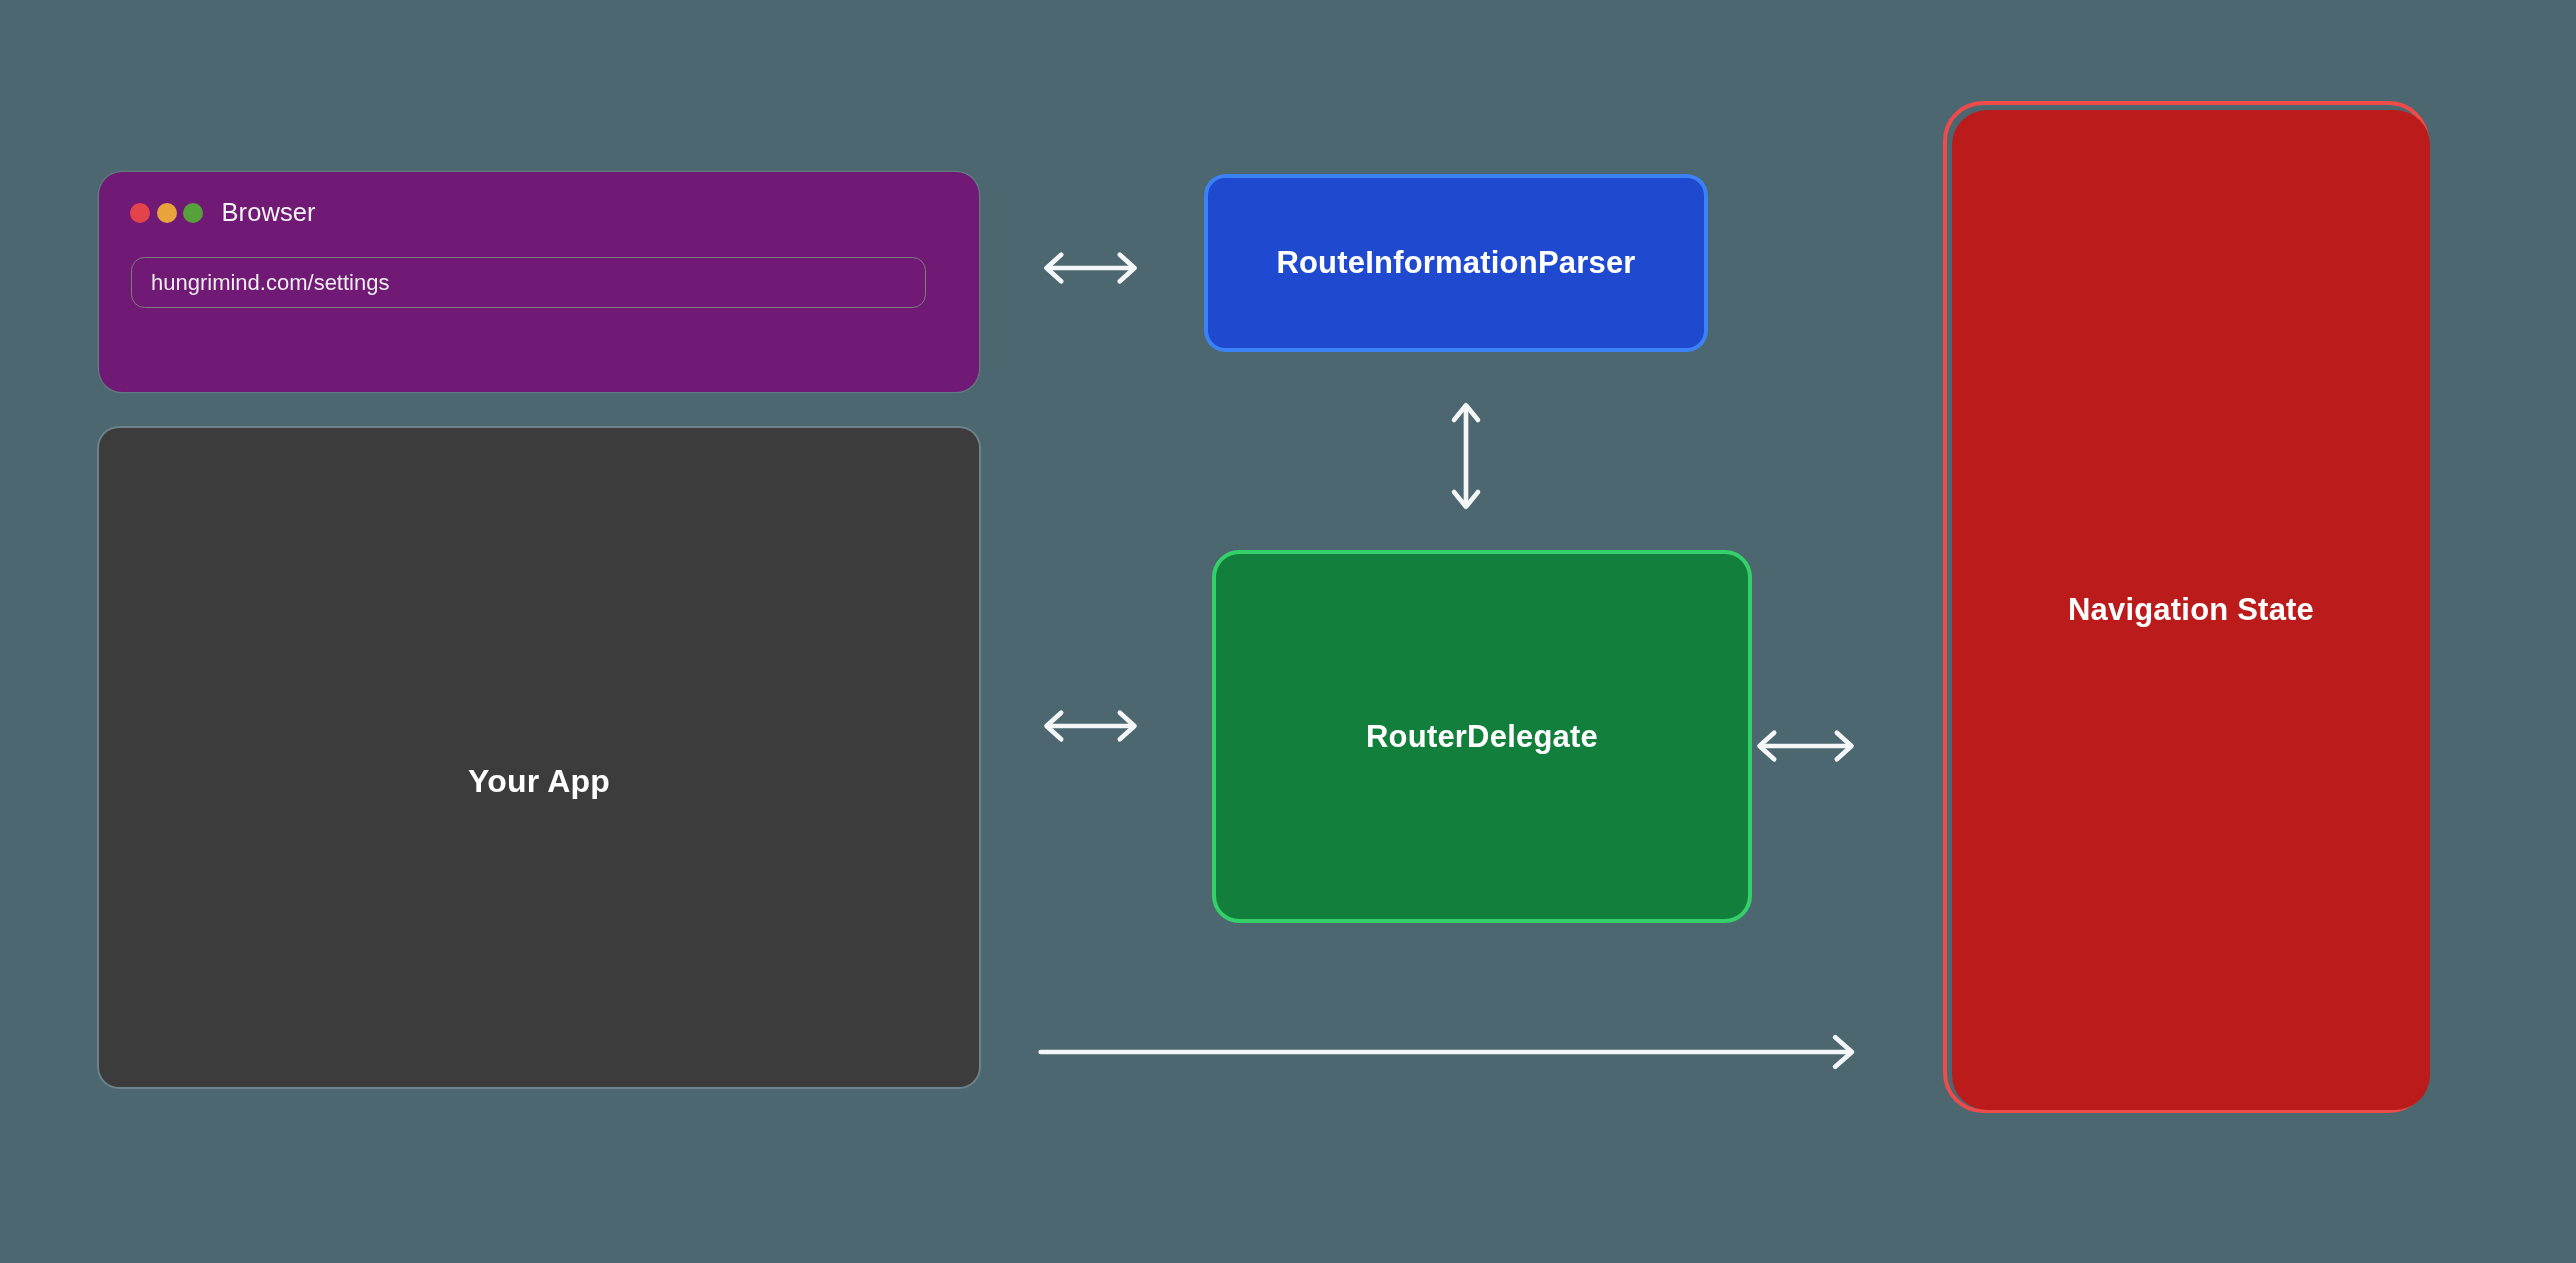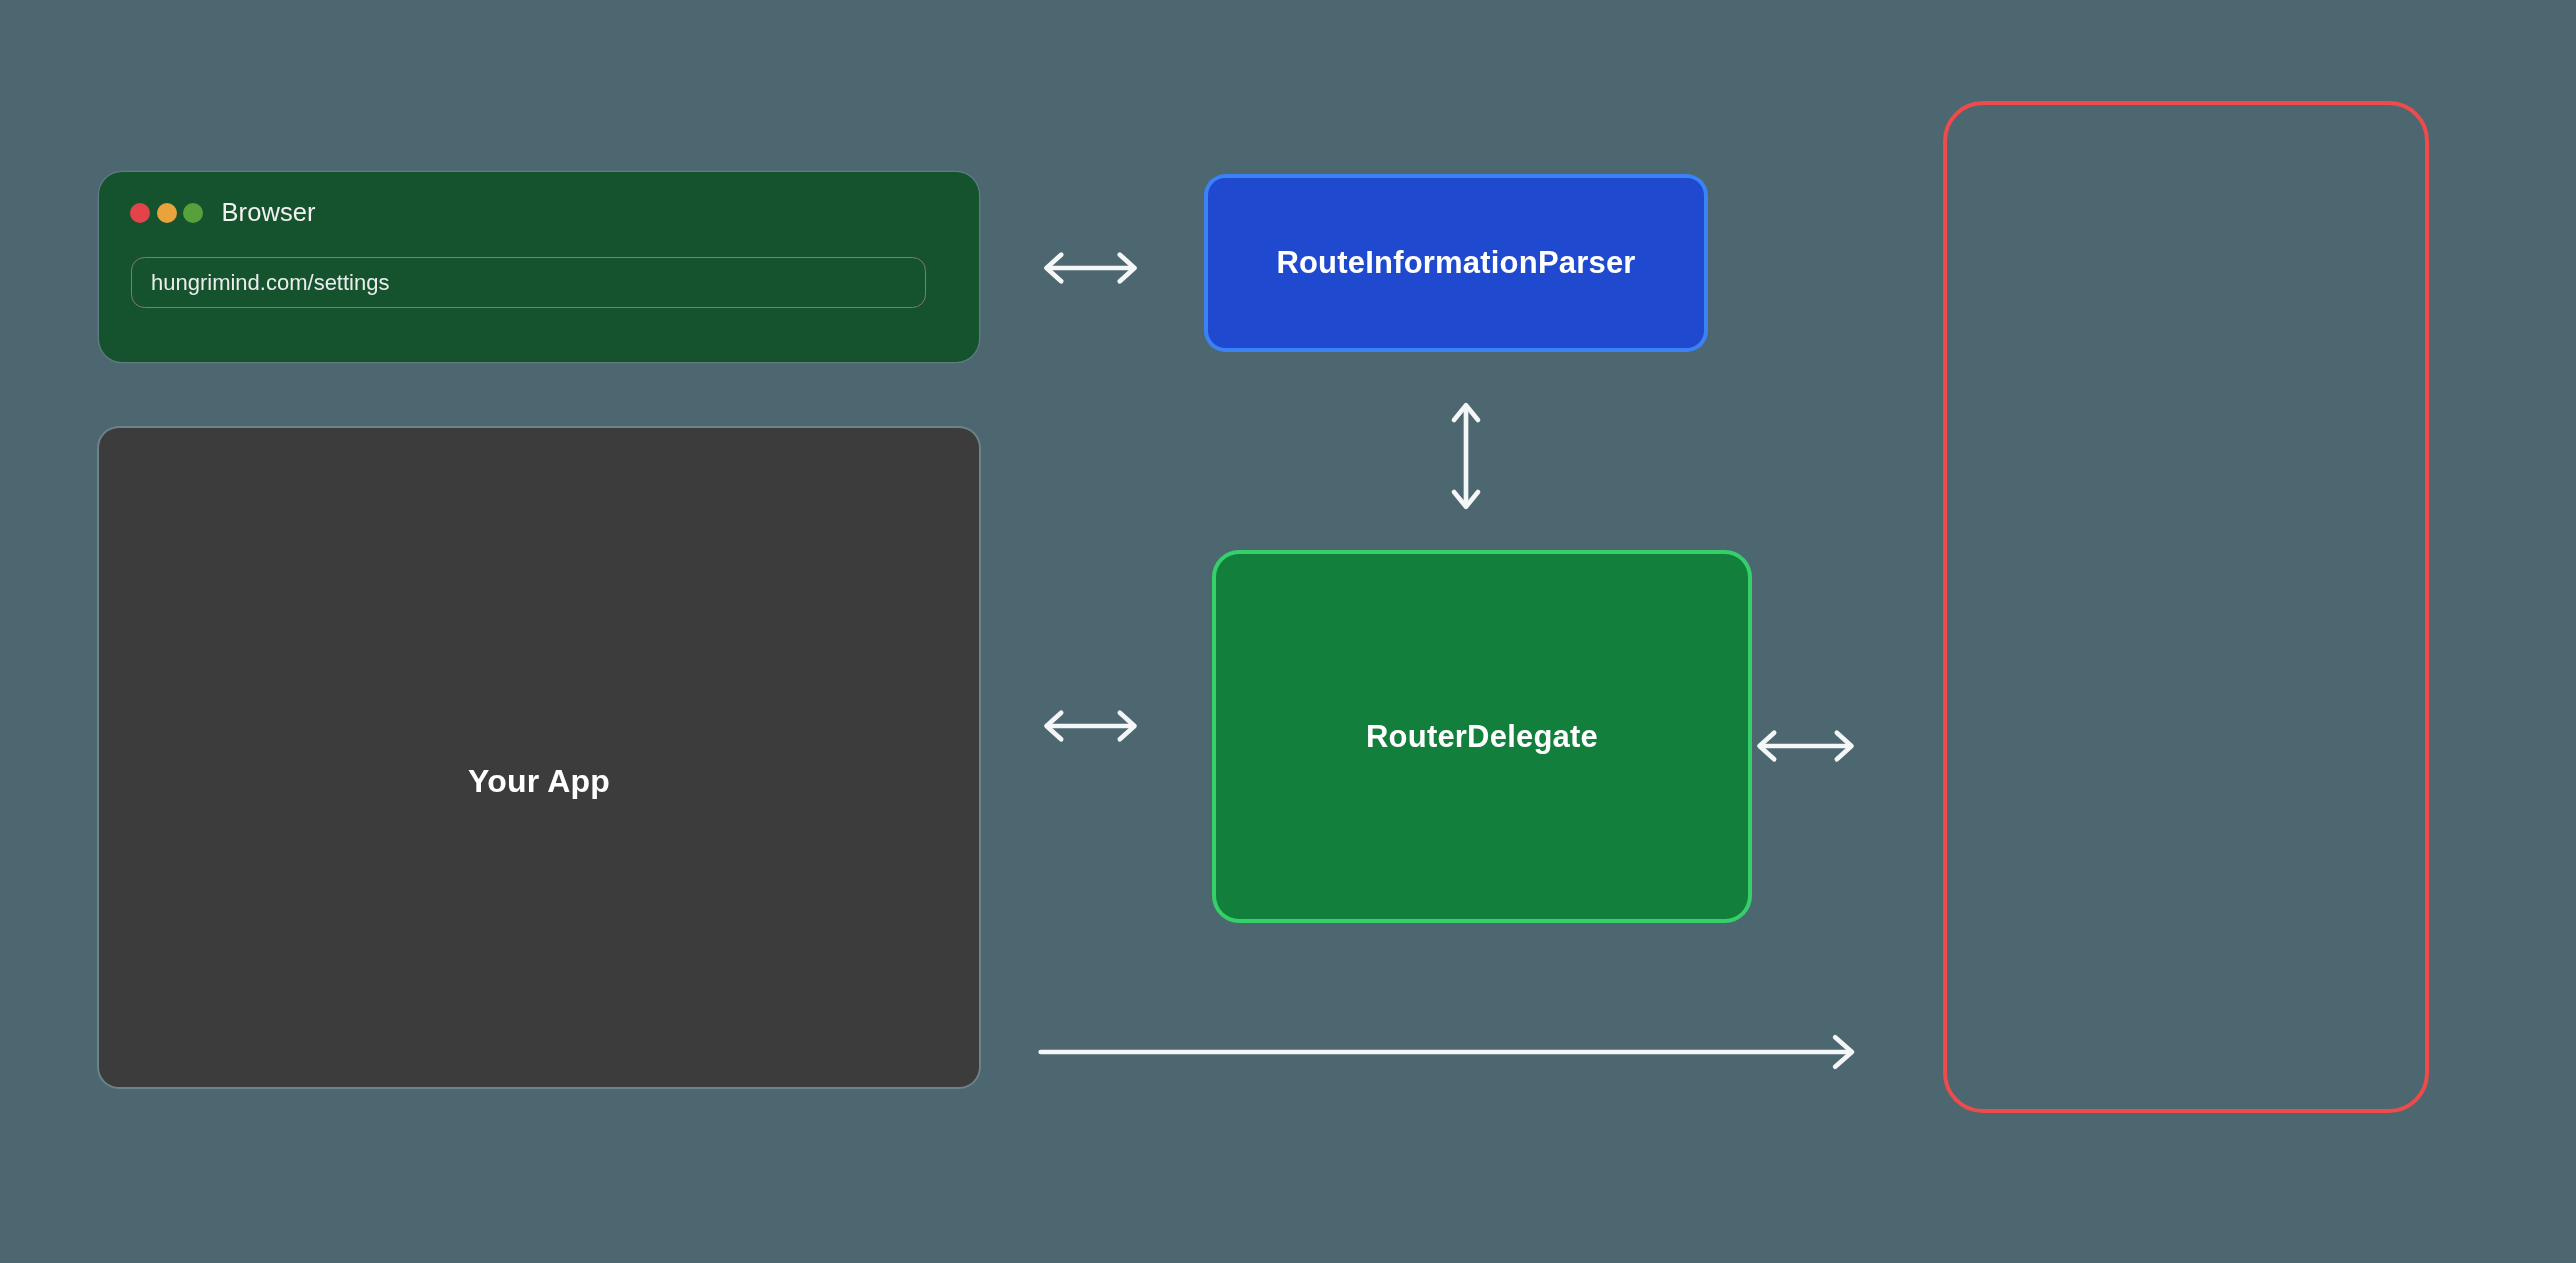--- a/index.html
+++ b/index.html
@@ -21,22 +21,22 @@
     inset: 0;
     background: #4c6770;
   }
 
   
   .browser-window {
     position: absolute;
     left: 99px;
     top: 172px;
     width: 880px;
-    height: 190px;
-    background: #14532d;
+    height: 220px;
+    background: #701a75;
     border-radius: 23px;
     box-shadow: 0 0 0 1.3px rgba(150,165,170,0.30);
   }
   .browser-titlebar {
     position: absolute;
     left: 31px;
     top: 28px;
     display: flex;
     align-items: center;
     gap: 11.4px;
@@ -202,20 +202,23 @@
 
   <div class="node node-parser">
     <span class="node-label">RouteInformationParser</span>
   </div>
 
   <div class="node node-delegate">
     <span class="node-label">RouterDelegate</span>
   </div>
 
   <div class="phone-outline"></div>
+  <div class="phone-body">
+    <span class="node-label">Navigation State</span>
+  </div>
 
   <div class="arrow arrow-browser-parser">
     <svg viewBox="0 0 156 60" width="105" height="40" aria-hidden="true">
       <g fill="none" stroke="#f4f6f7" stroke-width="7" stroke-linecap="round" stroke-linejoin="round">
         <line x1="14" y1="30" x2="142" y2="30"></line>
         <polyline points="34,10 12,30 34,50"></polyline>
         <polyline points="122,10 144,30 122,50"></polyline>
       </g>
     </svg>
   </div>

